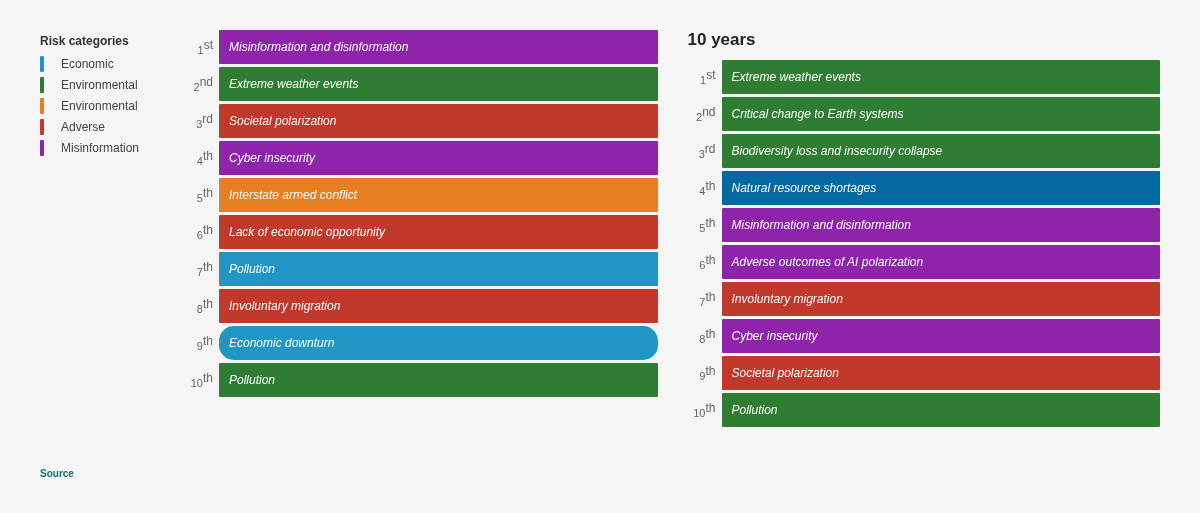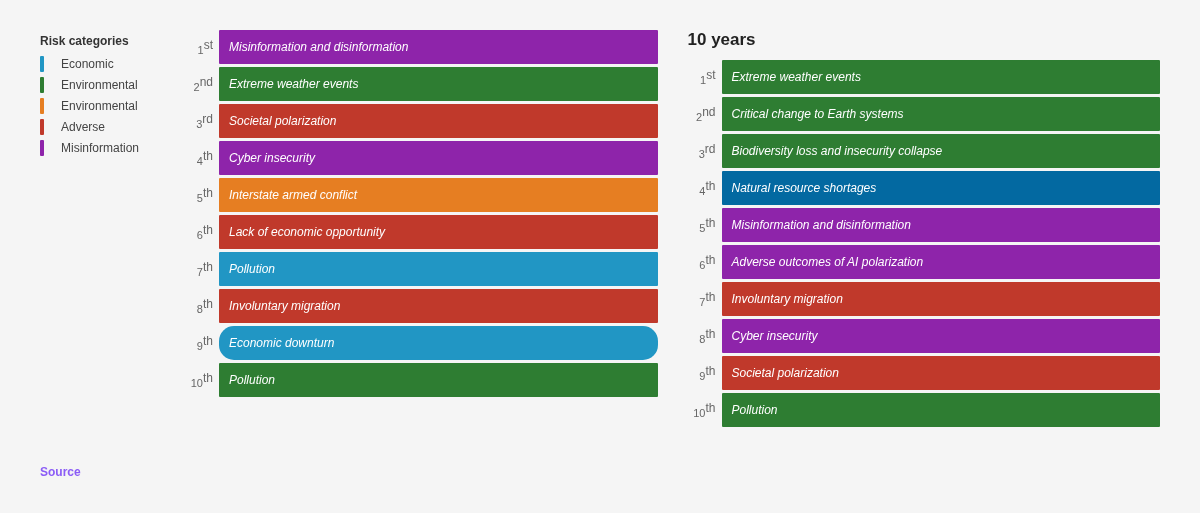--- a/index.html
+++ b/index.html
@@ -106,23 +106,23 @@
     }
     
     .bar-full {
       flex: 1;
     }
     .source-section {
       margin-top: 20px;
       padding-top: 10px;
     }
     .source-title {
-      font-size: 12px;
+      font-size: 10px;
       font-weight: bold;
-      color: #8b5cf6;
+      color: #0f766e;
       margin-bottom: 4px;
     }
     .source-text {
       font-size: 11px;
       color: #666;
       line-height: 1.5;
     }
   </style>
 </head>
 <body>

